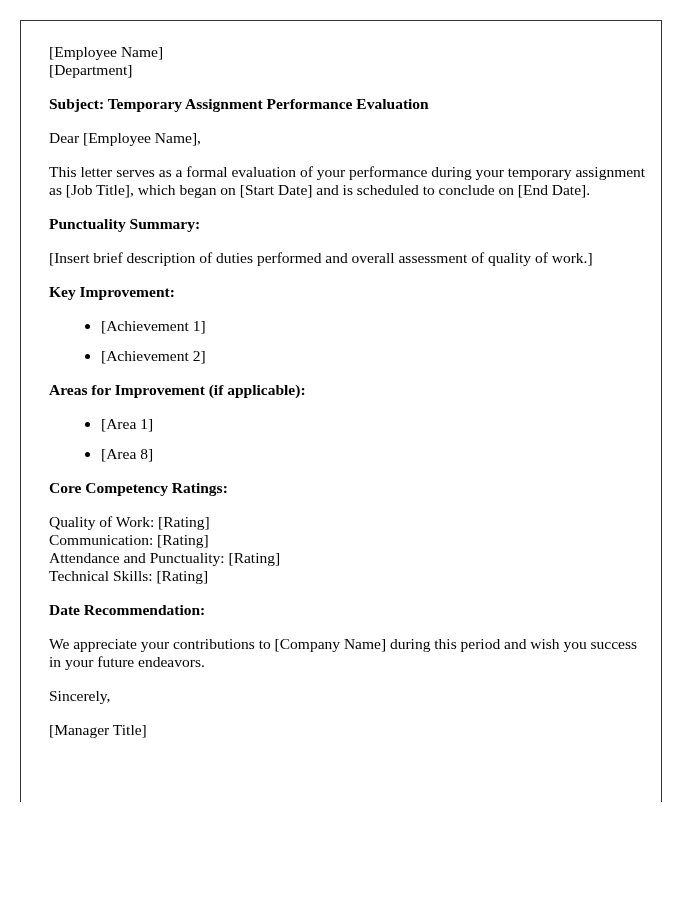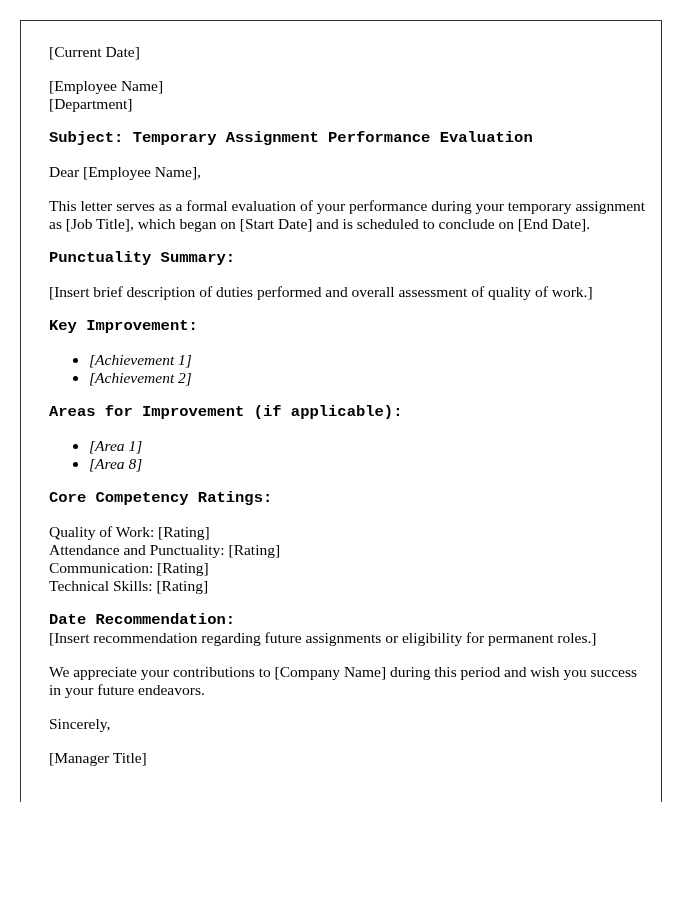--- a/index.html
+++ b/index.html
@@ -33,38 +33,35 @@
     box-sizing: content-box;
   }
   .letter p {
     margin: 0 0 16px 0;
   }
   .letter .block-line {
     display: block;
   }
   .letter .heading {
     font-weight: bold;
-    font-family: Liberation Mono, monospace;
   }
   .letter ul {
     margin: 0 0 16px 0;
     padding-left: 40px;
   }
   .letter ul li {
-    margin: 0;
-    font-style: italic;
+    margin: 12px;
   }
 </style>
 </head>
 <body>
 
 <div class="page-clip">
   <div class="letter">
 
-    <p>[Current Date]</p>
 
     <p>
       <span class="block-line">[Employee Name]</span>
       <span class="block-line">[Department]</span>
     </p>
 
     <p class="heading">Subject: Temporary Assignment Performance Evaluation</p>
 
     <p>Dear [Employee Name],</p>
 
@@ -81,28 +78,27 @@
 
     <p class="heading">Areas for Improvement (if applicable):</p>
     <ul>
       <li>[Area 1]</li>
       <li>[Area 8]</li>
     </ul>
 
     <p class="heading">Core Competency Ratings:</p>
     <p>
       <span class="block-line">Quality of Work: [Rating]</span>
+      <span class="block-line">Communication: [Rating]</span>
       <span class="block-line">Attendance and Punctuality: [Rating]</span>
-      <span class="block-line">Communication: [Rating]</span>
       <span class="block-line">Technical Skills: [Rating]</span>
     </p>
 
     <p>
       <span class="block-line heading">Date Recommendation:</span>
-      <span class="block-line">[Insert recommendation regarding future assignments or eligibility for permanent roles.]</span>
     </p>
 
     <p>We appreciate your contributions to [Company Name] during this period and wish you success in your future endeavors.</p>
 
     <p>Sincerely,</p>
 
     <p>[Manager Title]</p>
 
   </div>
 </div>

